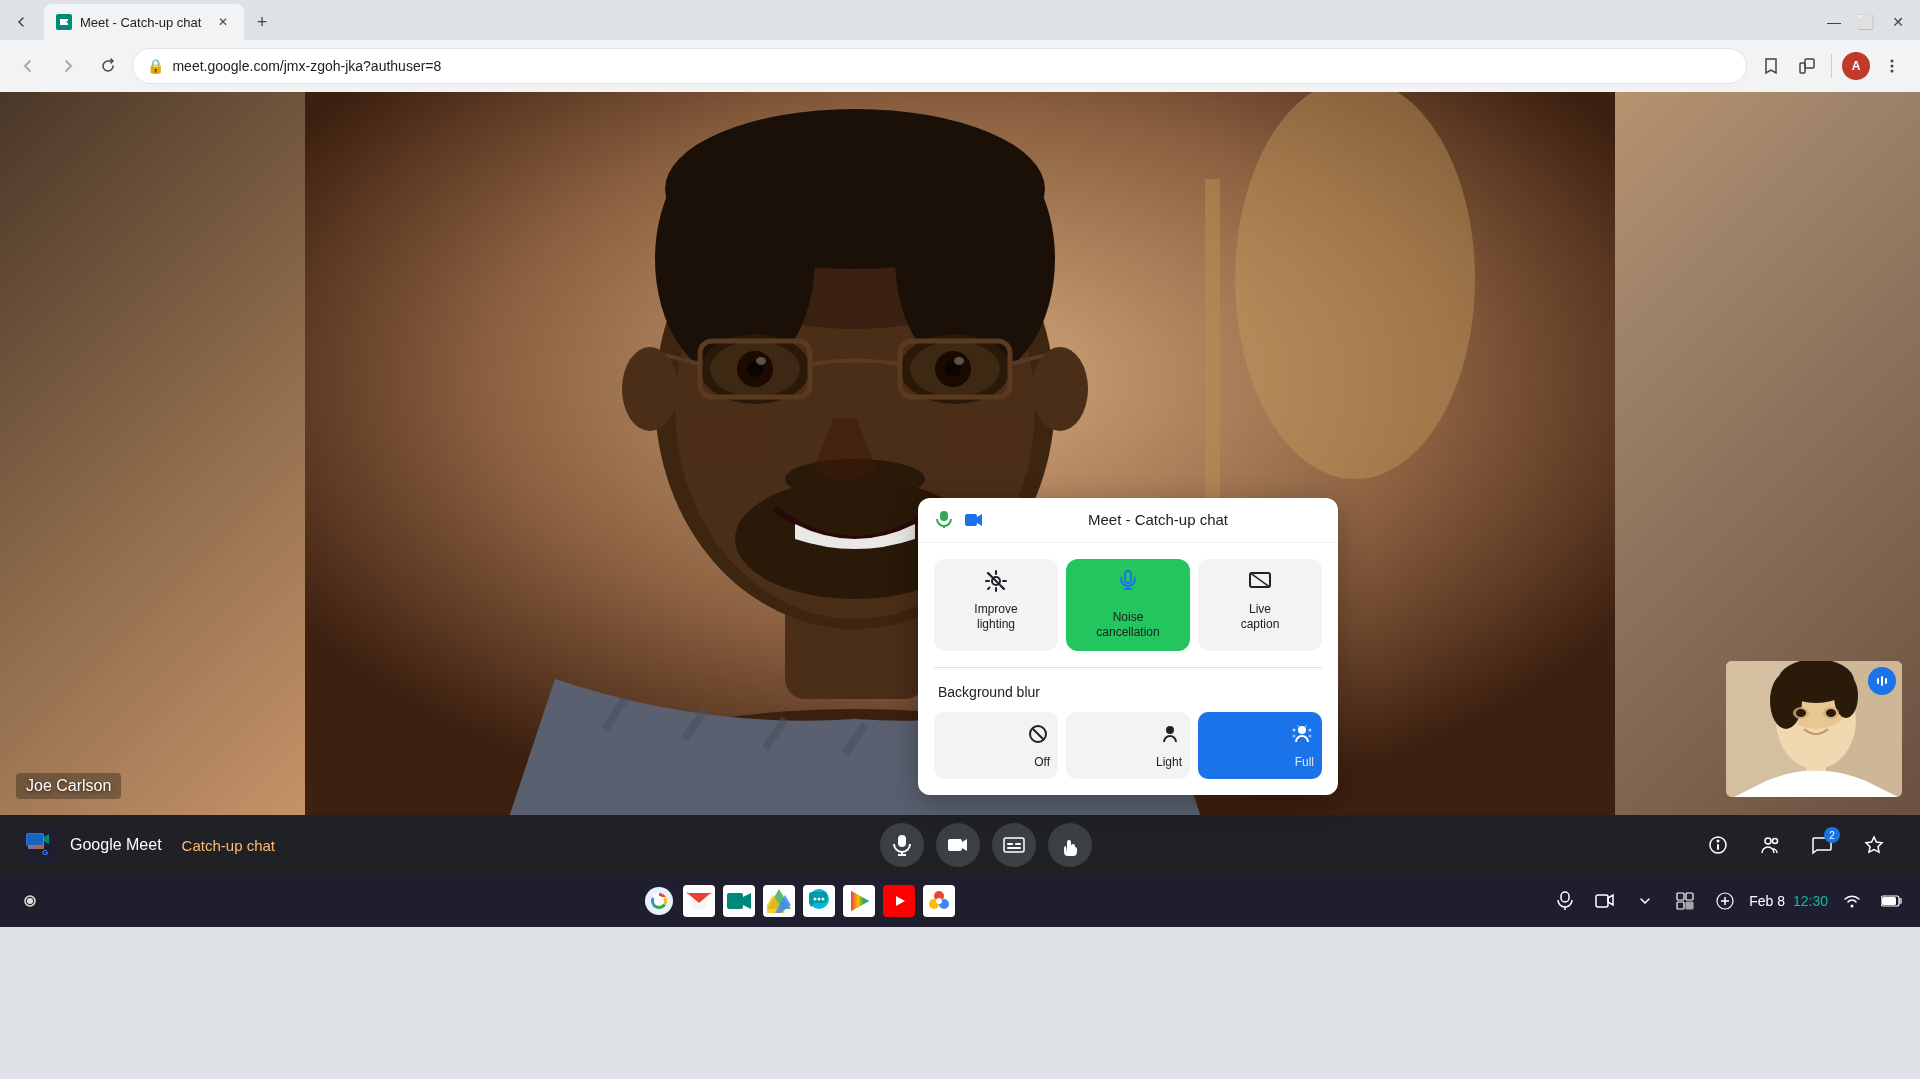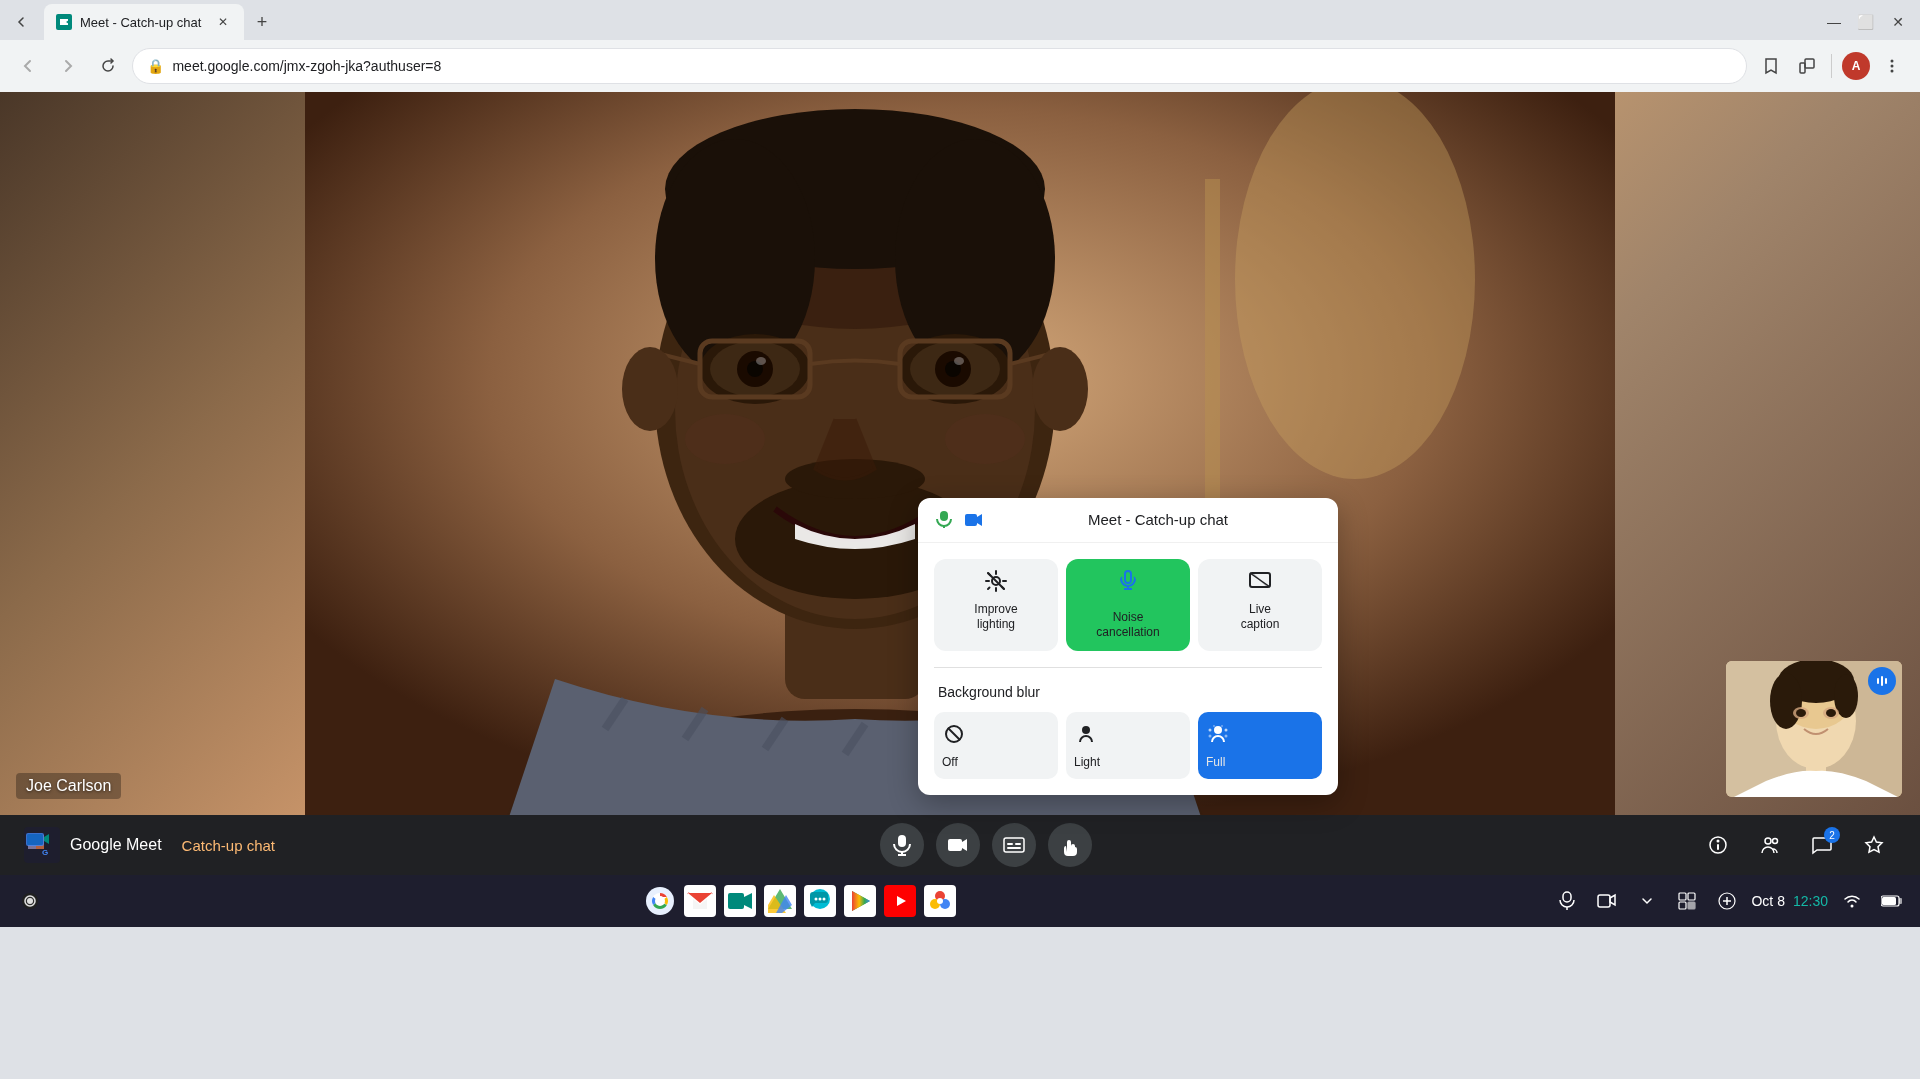--- a/index.html
+++ b/index.html
@@ -478,21 +478,21 @@
 
     .popup-blur-btn {
       flex: 1;
       padding: 10px 8px;
       border-radius: 10px;
       border: none;
       background: #f1f3f4;
       cursor: pointer;
       display: flex;
       flex-direction: column;
-      align-items: flex-start;
+      align-items: flex-end;
       gap: 4px;
     }
 
     .popup-blur-btn.active {
       background: #1a73e8;
       color: white;
     }
 
     .popup-blur-icon {
       font-size: 20px;
@@ -1124,21 +1124,21 @@
         </svg>
       </div>
       <div class="taskbar-right-icon">
         <svg width="18" height="18" viewBox="0 0 18 18">
           <circle cx="9" cy="9" r="8" stroke="white" stroke-width="1.2" fill="none"></circle>
           <line x1="9" y1="5" x2="9" y2="13" stroke="white" stroke-width="1.5"></line>
           <line x1="5" y1="9" x2="13" y2="9" stroke="white" stroke-width="1.5"></line>
         </svg>
       </div>
 
-      <span class="taskbar-date">Oct 8</span>
+      <span class="taskbar-date">Feb 8</span>
       <span class="taskbar-time">12:30</span>
 
       <div class="taskbar-right-icon">
         <svg width="18" height="18" viewBox="0 0 18 18">
           <path d="M2 7a10 10 0 0 1 14 0" stroke="white" stroke-width="1.5" fill="none" stroke-linecap="round"></path>
           <path d="M5 10a5 5 0 0 1 8 0" stroke="white" stroke-width="1.5" fill="none" stroke-linecap="round"></path>
           <circle cx="9" cy="14" r="1.5" fill="white"></circle>
         </svg>
       </div>
 

